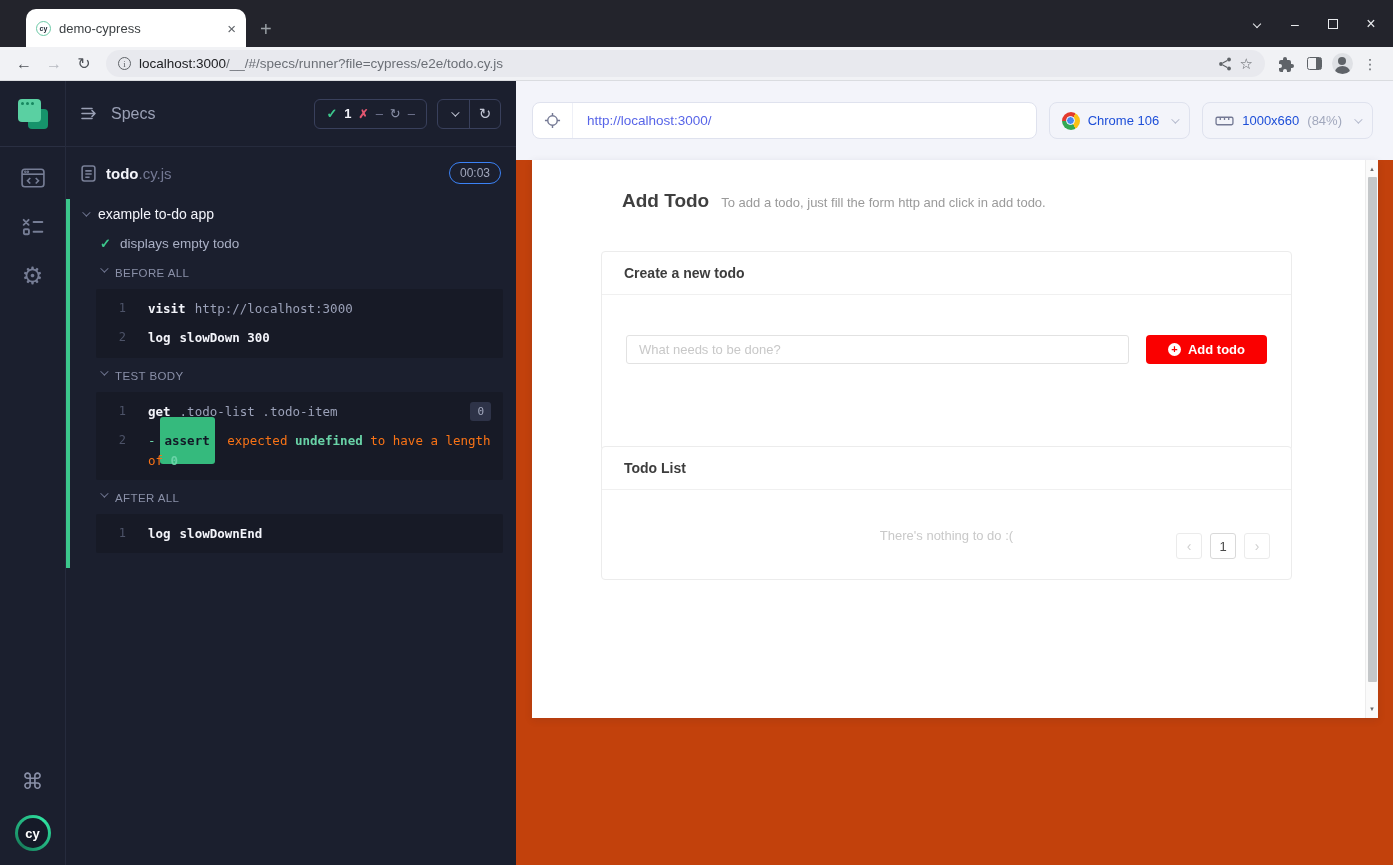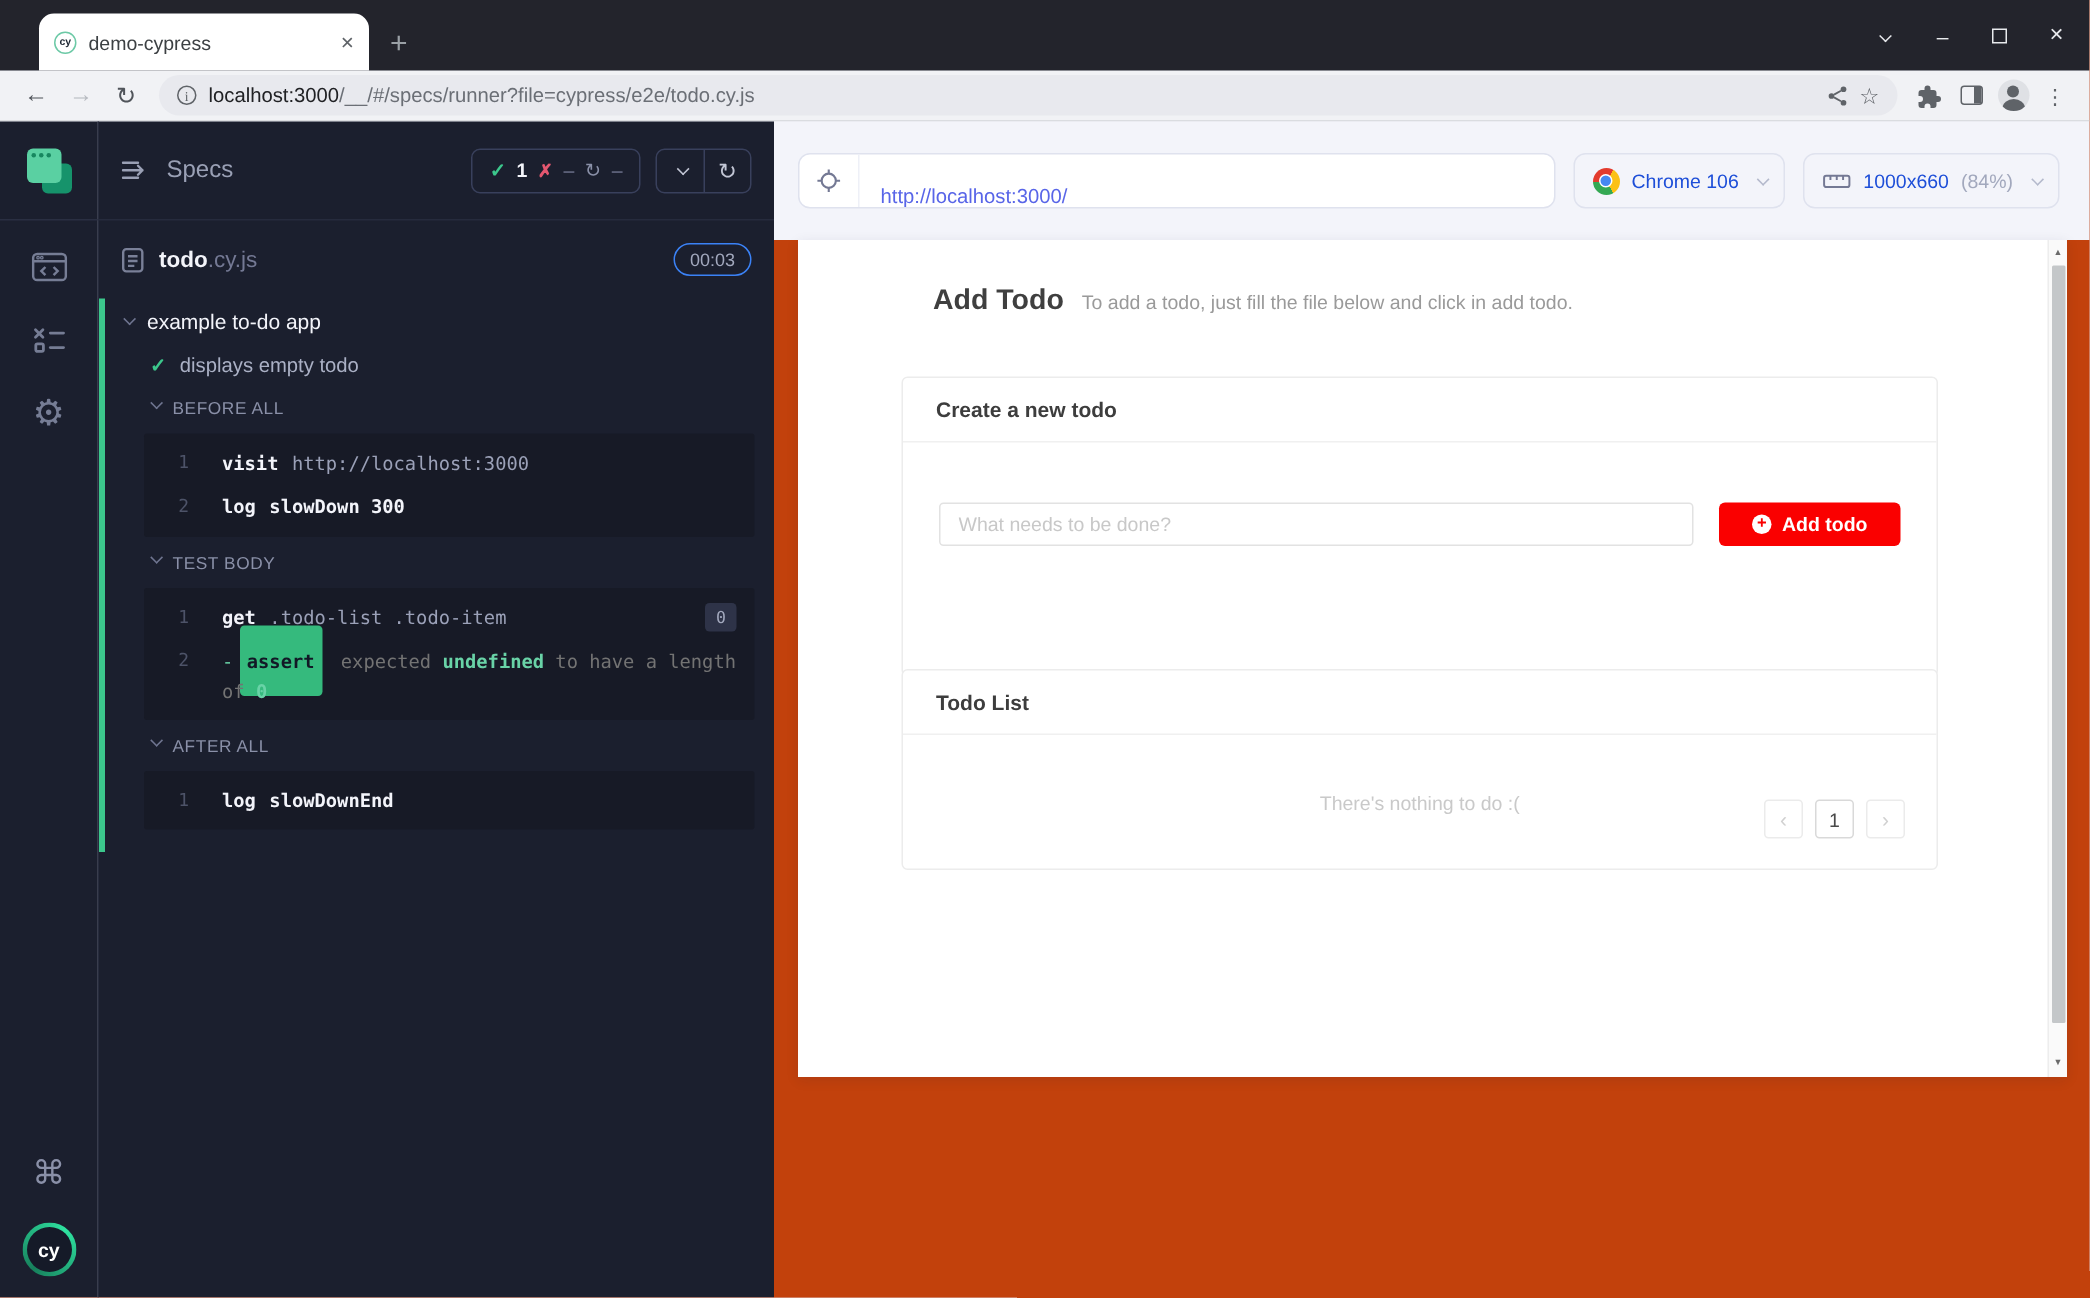--- a/index.html
+++ b/index.html
@@ -98,27 +98,27 @@
   .section-row{display:flex;gap:9px;padding:9px 0 7px 30px;font-size:11.5px;color:#8a90a8;letter-spacing:.4px}
   .cmd-block{background:#171a26;margin:3px 13px 3px 26px;padding:5px 0;border-radius:2px}
   .cmd{display:flex;padding:5px 10px 5px 0;font-family:"DejaVu Sans Mono",monospace;font-size:12.5px;line-height:1.55}
   .cmd-n{width:30px;text-align:right;color:#4d5368;font-size:12px;flex:none}
   .cmd-body{margin-left:22px;flex:1;color:#9ba1b8;min-width:0}
   .cmd-method{color:#f3f4fa;font-weight:700;margin-right:9px}
   .msg-bold{color:#f3f4fa;font-weight:700}
   .cmd-count{align-self:center;background:#2e3348;color:#a2a8bd;border-radius:3px;padding:1px 7px;font-size:11px;margin:0 2px 0 8px;flex:none}
   .a-dash{color:#69d3a7;margin-right:4px}
   .assert-badge{background:#35ba7d;color:#121826;font-weight:700;border-radius:3px;padding:16px 5px;margin-right:5px}
-  .a-msg{color:#737373}
+  .a-msg{color:#f97316}
   .a-bold{color:#69d3a7;font-weight:700}
 
   
   .runner{flex:1;display:flex;flex-direction:column;min-width:0}
   .runner-header{height:79px;background:#f3f4fa;display:flex;align-items:center;padding:0 20px 0 16px;gap:12px;flex:none}
-  .picker-box{flex:1;height:37px;background:#fff;border:1px solid #dfe2ee;border-radius:8px;display:flex;align-items:flex-end;min-width:0}
+  .picker-box{flex:1;height:37px;background:#fff;border:1px solid #dfe2ee;border-radius:8px;display:flex;align-items:center;min-width:0}
   .picker-cell{width:40px;height:100%;display:flex;align-items:center;justify-content:center;color:#747994;border-right:1px solid #eef0f7;flex:none}
   .aut-url{font-size:13.5px;color:#5865e8;padding:0 14px;white-space:nowrap;overflow:hidden}
   .select-box{height:37px;background:#f3f4fa;border:1px solid #dfe2ee;border-radius:8px;display:flex;align-items:center;
               padding:0 12px;gap:8px;flex:none}
   .select-box .label{font-size:13px;color:#1d4ed8}
   .select-box .sub{font-size:13px;color:#a2a8bd}
   .select-box .chev{border-color:#b4b9cc;margin-left:4px;transform:rotate(45deg) translateY(-2px)}
   .chrome-ic{width:18px;height:18px;border-radius:50%;position:relative;flex:none;
              background:conic-gradient(from 30deg,#fbc116 0 120deg,#34a853 120deg 240deg,#e33b2e 240deg 360deg)}
   .chrome-ic::after{content:"";position:absolute;inset:4.5px;border-radius:50%;background:#4688f1;border:1.5px solid #fff}
@@ -370,21 +370,21 @@
         <span class="sub">(84%)</span>
         <i class="chev"></i>
       </div>
     </div>
 
     <div class="runner-body">
       <div class="aut">
 
         <div class="aut-heading">
           <h1>Add Todo</h1>
-          <span class="sub">To add a todo, just fill the file below and click in add todo.</span>
+          <span class="sub">To add a todo, just fill the form http and click in add todo.</span>
         </div>
 
         <div class="card card1">
           <div class="card-header">Create a new todo</div>
           <div class="card-body">
             <input class="todo-input" type="text" placeholder="What needs to be done?" style="">
             <button class="add-btn">
               <span class="plus">+</span>
               <span>Add todo</span>
             </button>

